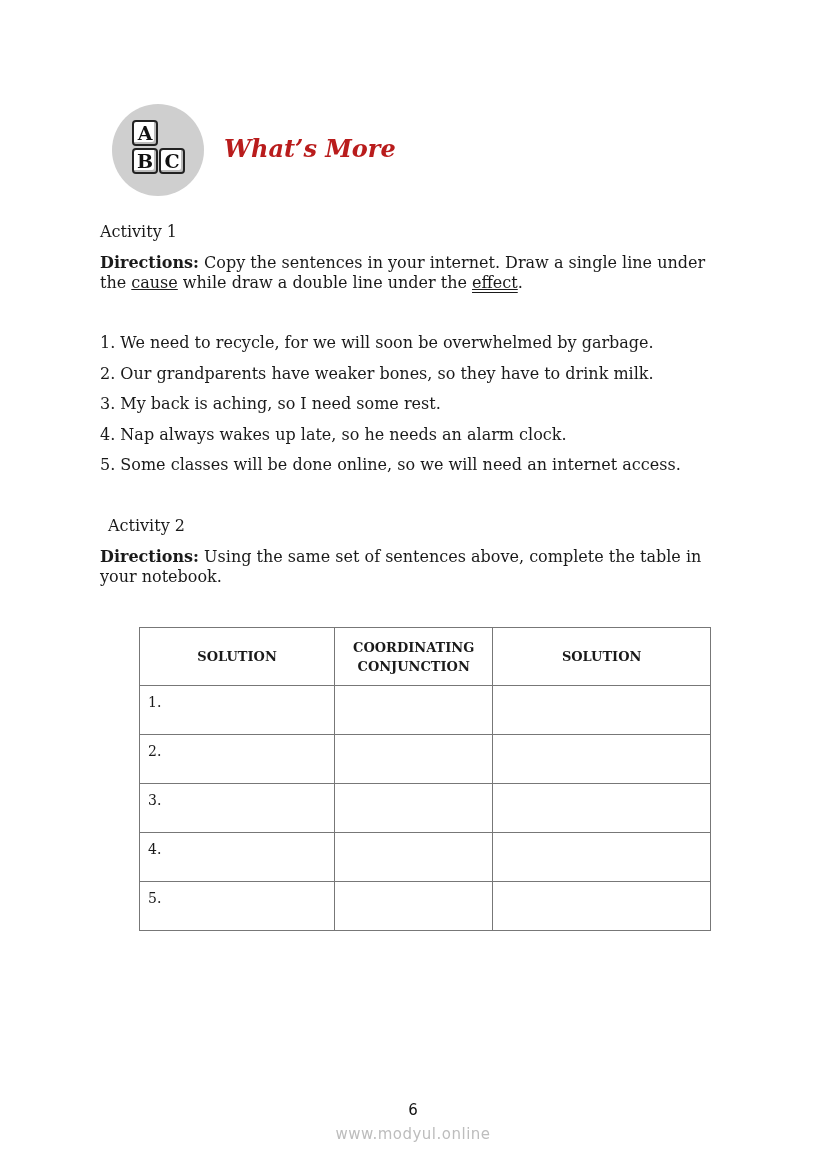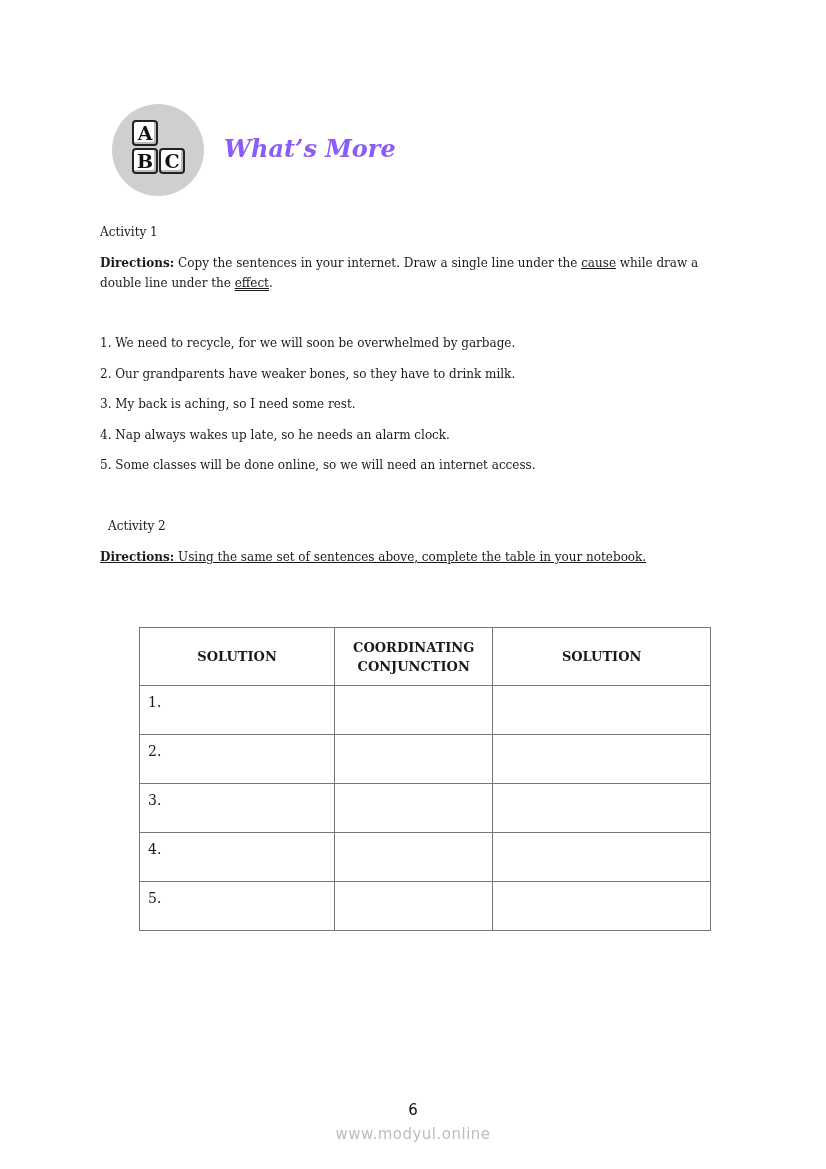--- a/index.html
+++ b/index.html
@@ -5,22 +5,22 @@
   html, body { margin: 0; padding: 0; background: #ffffff; }
   body { width: 826px; height: 1169px; position: relative; overflow: hidden;
          font-family: "DejaVu Serif", "Liberation Serif", serif; color: #1a1a1a; }
   .abs { position: absolute; }
   .logo { left: 112px; top: 104px; width: 92px; height: 92px; border-radius: 50%; background: #cfcfcf; }
   .block { position: absolute; width: 26px; height: 26px; background: #fff; border: 2px solid #222;
            border-radius: 4px; box-sizing: border-box; font-family: "DejaVu Serif", serif; font-weight: bold;
            font-size: 19px; line-height: 22px; text-align: center; color: #111;
            box-shadow: inset -2px -2px 0 #bbb; }
   .title { left: 224px; top: 134px; font-size: 24px; font-weight: bold; font-style: italic;
-           font-family: "DejaVu Serif", serif; color: #8b5cf6; }
-  .txt { font-size: 12px; line-height: 20px; }
+           font-family: "DejaVu Serif", serif; color: #b91c1c; }
+  .txt { font-size: 16px; line-height: 20px; }
   .u1 { text-decoration: underline; }
   .u2 { text-decoration: underline double; }
   table { position: absolute; left: 139px; top: 627px; width: 572px; border-collapse: collapse; }
   td, th { border: 1px solid #777; font-size: 14px; }
   th { height: 55px; font-family: "DejaVu Serif", serif; font-weight: bold; font-size: 13px;
        line-height: 19px; text-align: center; vertical-align: middle; }
   td { height: 49px; vertical-align: top; padding: 8px 8px 0 8px; box-sizing: border-box; }
   .pageno { left: 0; width: 826px; top: 1101px; text-align: center; font-size: 15px;
             font-family: "DejaVu Sans", sans-serif; color: #111; }
   .wm { left: 0; width: 826px; top: 1125px; text-align: center; font-size: 15px;
@@ -42,21 +42,21 @@
   <b>Directions:</b><span> Copy the sentences in your internet. Draw a single line under the </span><span class="u1">cause</span><span> while draw a double line under the </span><span class="u2">effect</span><span>.</span>
 </div>
 
 <div class="abs txt" style="left:100px;top:333px;">1. We need to recycle, for we will soon be overwhelmed by garbage.</div>
 <div class="abs txt" style="left:100px;top:364px;">2. Our grandparents have weaker bones, so they have to drink milk.</div>
 <div class="abs txt" style="left:100px;top:394px;">3. My back is aching, so I need some rest.</div>
 <div class="abs txt" style="left:100px;top:425px;">4. Nap always wakes up late, so he needs an alarm clock.</div>
 <div class="abs txt" style="left:100px;top:455px;">5. Some classes will be done online, so we will need an internet access.</div>
 
 <div class="abs txt" style="left:108px;top:516px;">Activity 2</div>
-<div class="abs txt" style="left:100px;top:547px;width:610px;text-decoration:underline;">
+<div class="abs txt" style="left:100px;top:547px;width:610px;">
   <b>Directions:</b><span> Using the same set of sentences above, complete the table in your notebook.</span>
 </div>
 
 <table>
   <colgroup>
       <col style="width:202px">
       <col style="width:144px">
       <col style="width:226px">
     </colgroup>
   <tbody>

